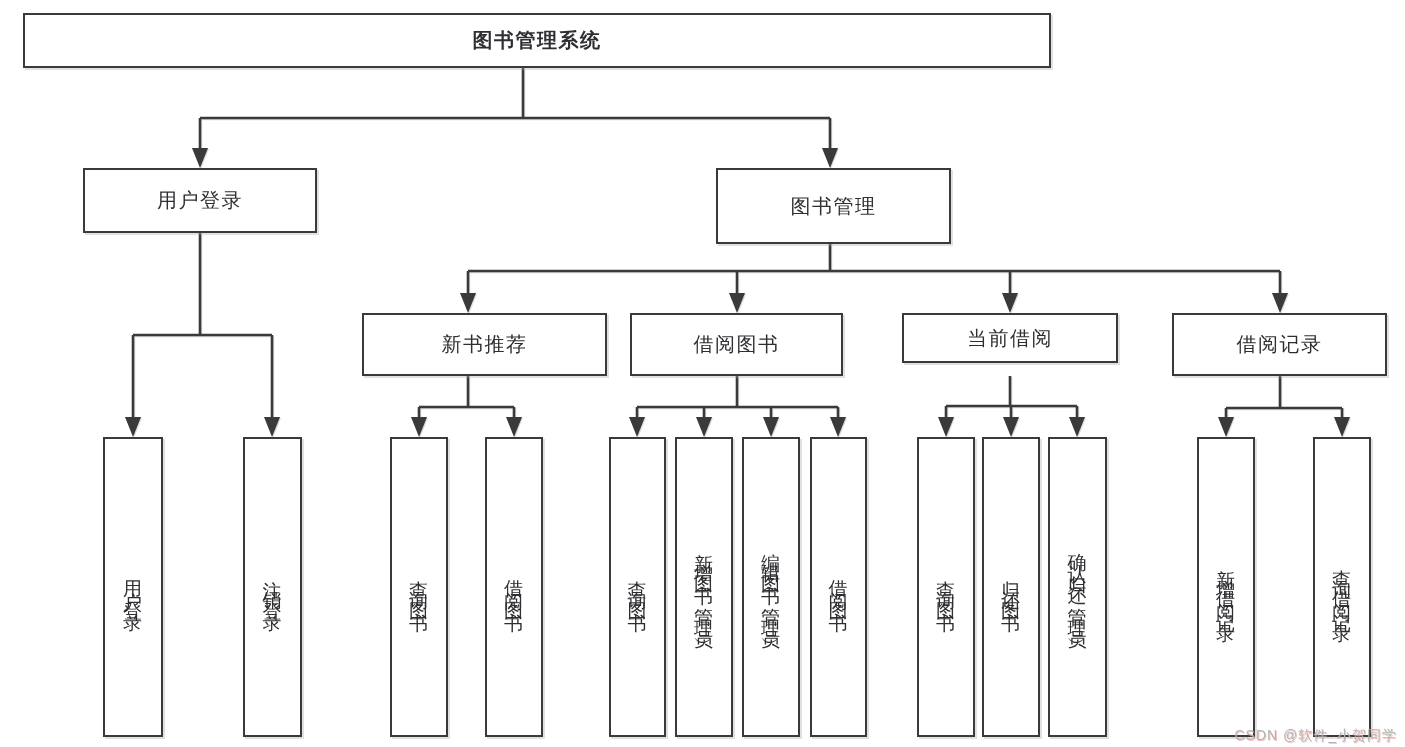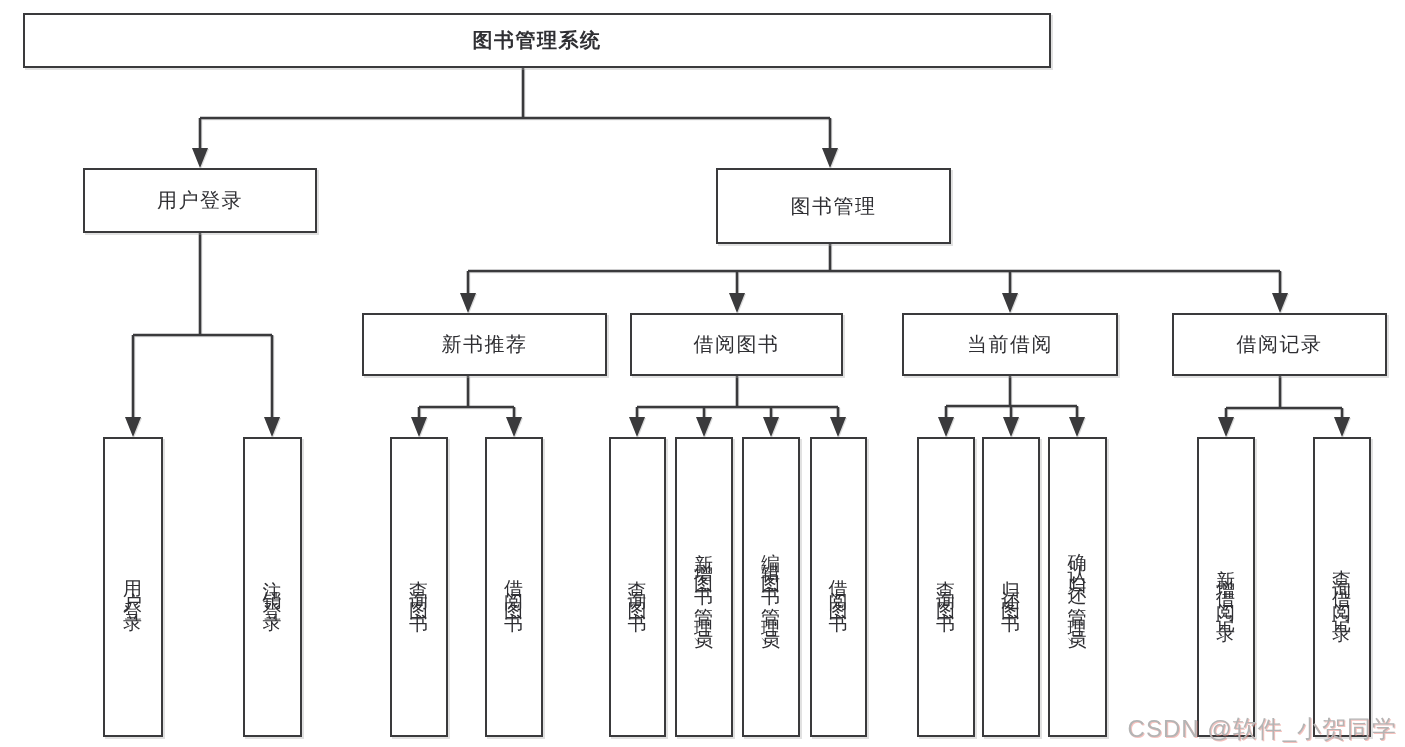--- a/index.html
+++ b/index.html
@@ -15,21 +15,21 @@
     position:absolute;box-sizing:border-box;background:#ffffff;
     border:2.5px solid #3a3a3c;display:flex;align-items:center;justify-content:center;
     box-shadow:2px 2px 0 rgba(170,170,170,0.35);
   }
   .hlabel{font-size:20px;letter-spacing:1.5px;color:#2f2f33;white-space:nowrap;}
   .leaf .vlabel{
     writing-mode:vertical-rl;text-orientation:mixed;
     font-size:19px;letter-spacing:11px;color:#2f2f33;line-height:1;
   }
   .watermark{
-    position:absolute;right:8px;bottom:2px;font-size:24px;letter-spacing:1px;
+    position:absolute;right:8px;bottom:2px;font-size:14px;letter-spacing:1px;
     color:#b4b4b4;text-shadow:1px 1px 0 rgba(235,120,110,0.45);white-space:nowrap;
     pointer-events:none;
   }
 </style>
 </head>
 <body>
 
 <div class="canvas">
 
   <svg class="connectors" width="1405" height="747" viewBox="0 0 1405 747" xmlns="http://www.w3.org/2000/svg">
@@ -78,21 +78,21 @@
   <div class="node" style="left:716px;top:168px;width:235px;height:76px;">
     <span class="hlabel">图书管理</span>
   </div>
 
   <div class="node" style="left:362px;top:313px;width:245px;height:63px;">
     <span class="hlabel">新书推荐</span>
   </div>
   <div class="node" style="left:630px;top:313px;width:213px;height:63px;">
     <span class="hlabel">借阅图书</span>
   </div>
-  <div class="node" style="left:902px;top:313px;width:216px;height:63px;">
+  <div class="node" style="left:902px;top:313px;width:216px;height:50px;">
     <span class="hlabel">当前借阅</span>
   </div>
   <div class="node" style="left:1172px;top:313px;width:215px;height:63px;justify-content:center;">
     <span class="hlabel">借阅记录</span>
   </div>
 
   <div class="node leaf" style="left:103px;top:437px;width:60px;height:300px;">
     <span class="vlabel">用户登录</span>
   </div>
   <div class="node leaf" style="left:243px;top:437px;width:59px;height:300px;">

